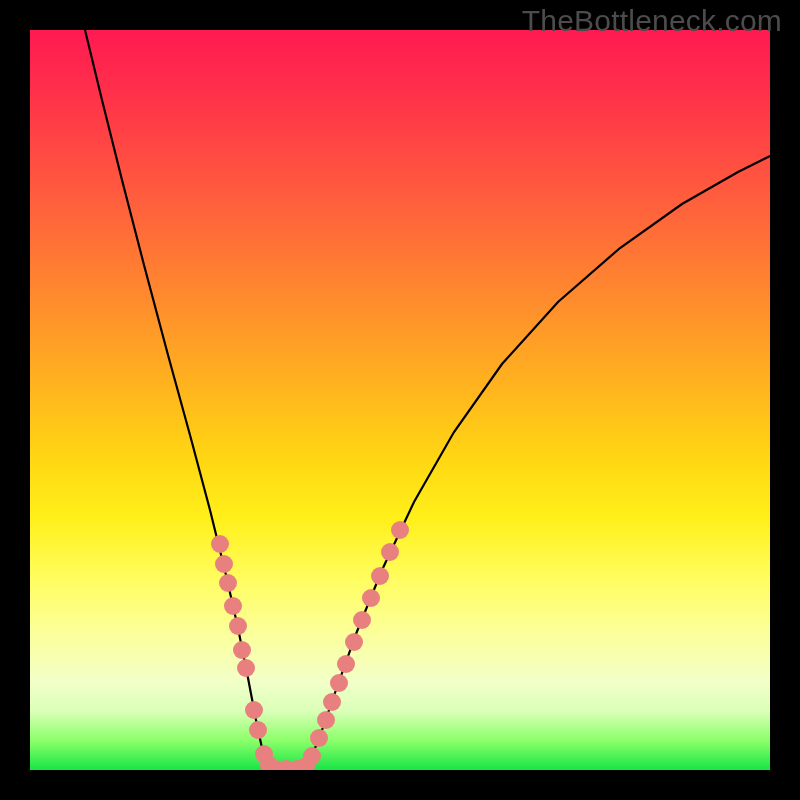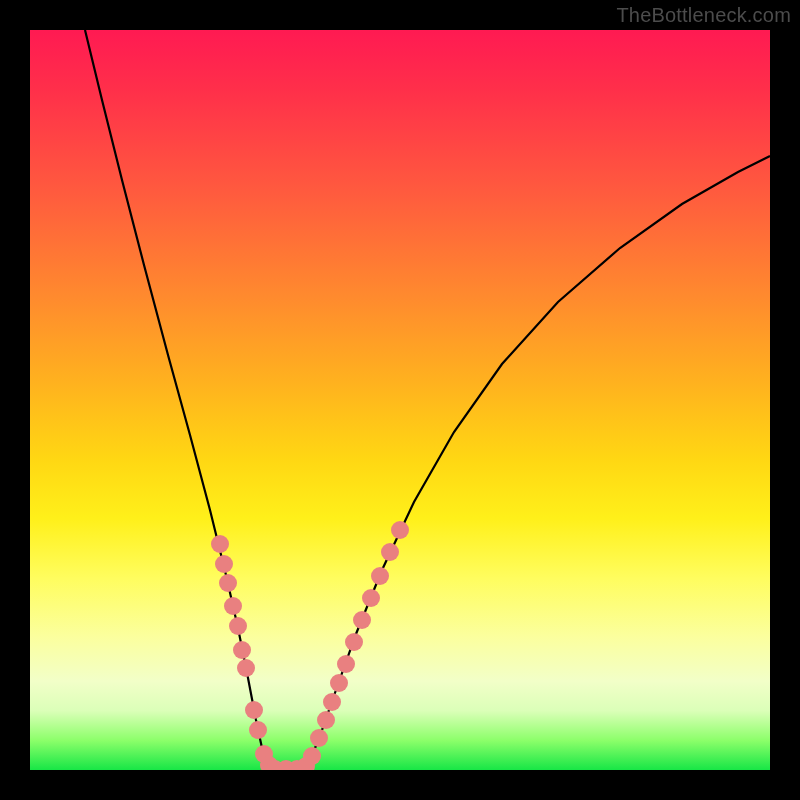--- a/index.html
+++ b/index.html
@@ -13,23 +13,23 @@
   }
   .outer {
     position: relative;
     width: 800px;
     height: 800px;
     background: #000;
   }
   .watermark {
     position: absolute;
     top: 4px;
-    right: 9px;
+    right: 18px;
     color: #4c4c4c;
-    font-size: 20px;
+    font-size: 30px;
     font-weight: 500;
     letter-spacing: 0.2px;
     z-index: 20;
   }
   .plot-area {
     position: absolute;
     left: 30px;
     top: 30px;
     width: 740px;
     height: 740px;

